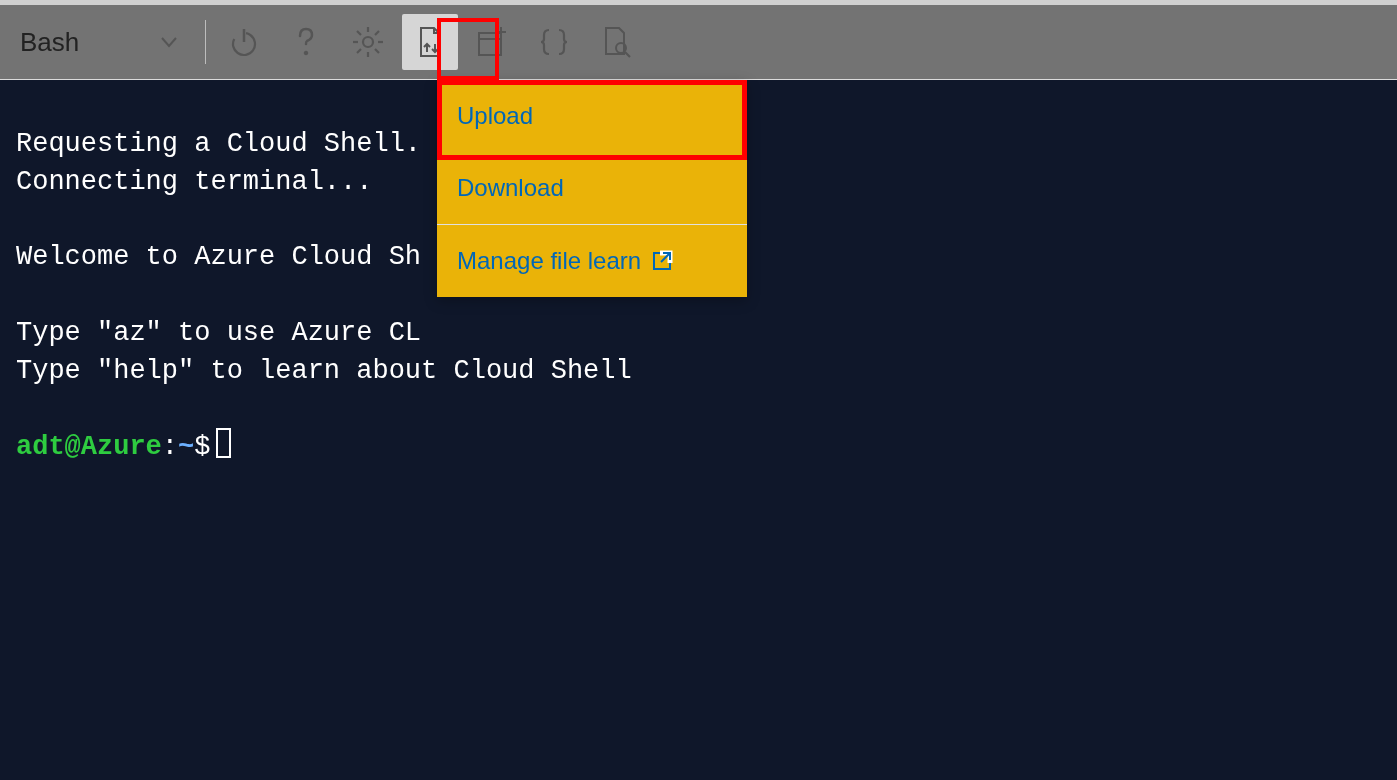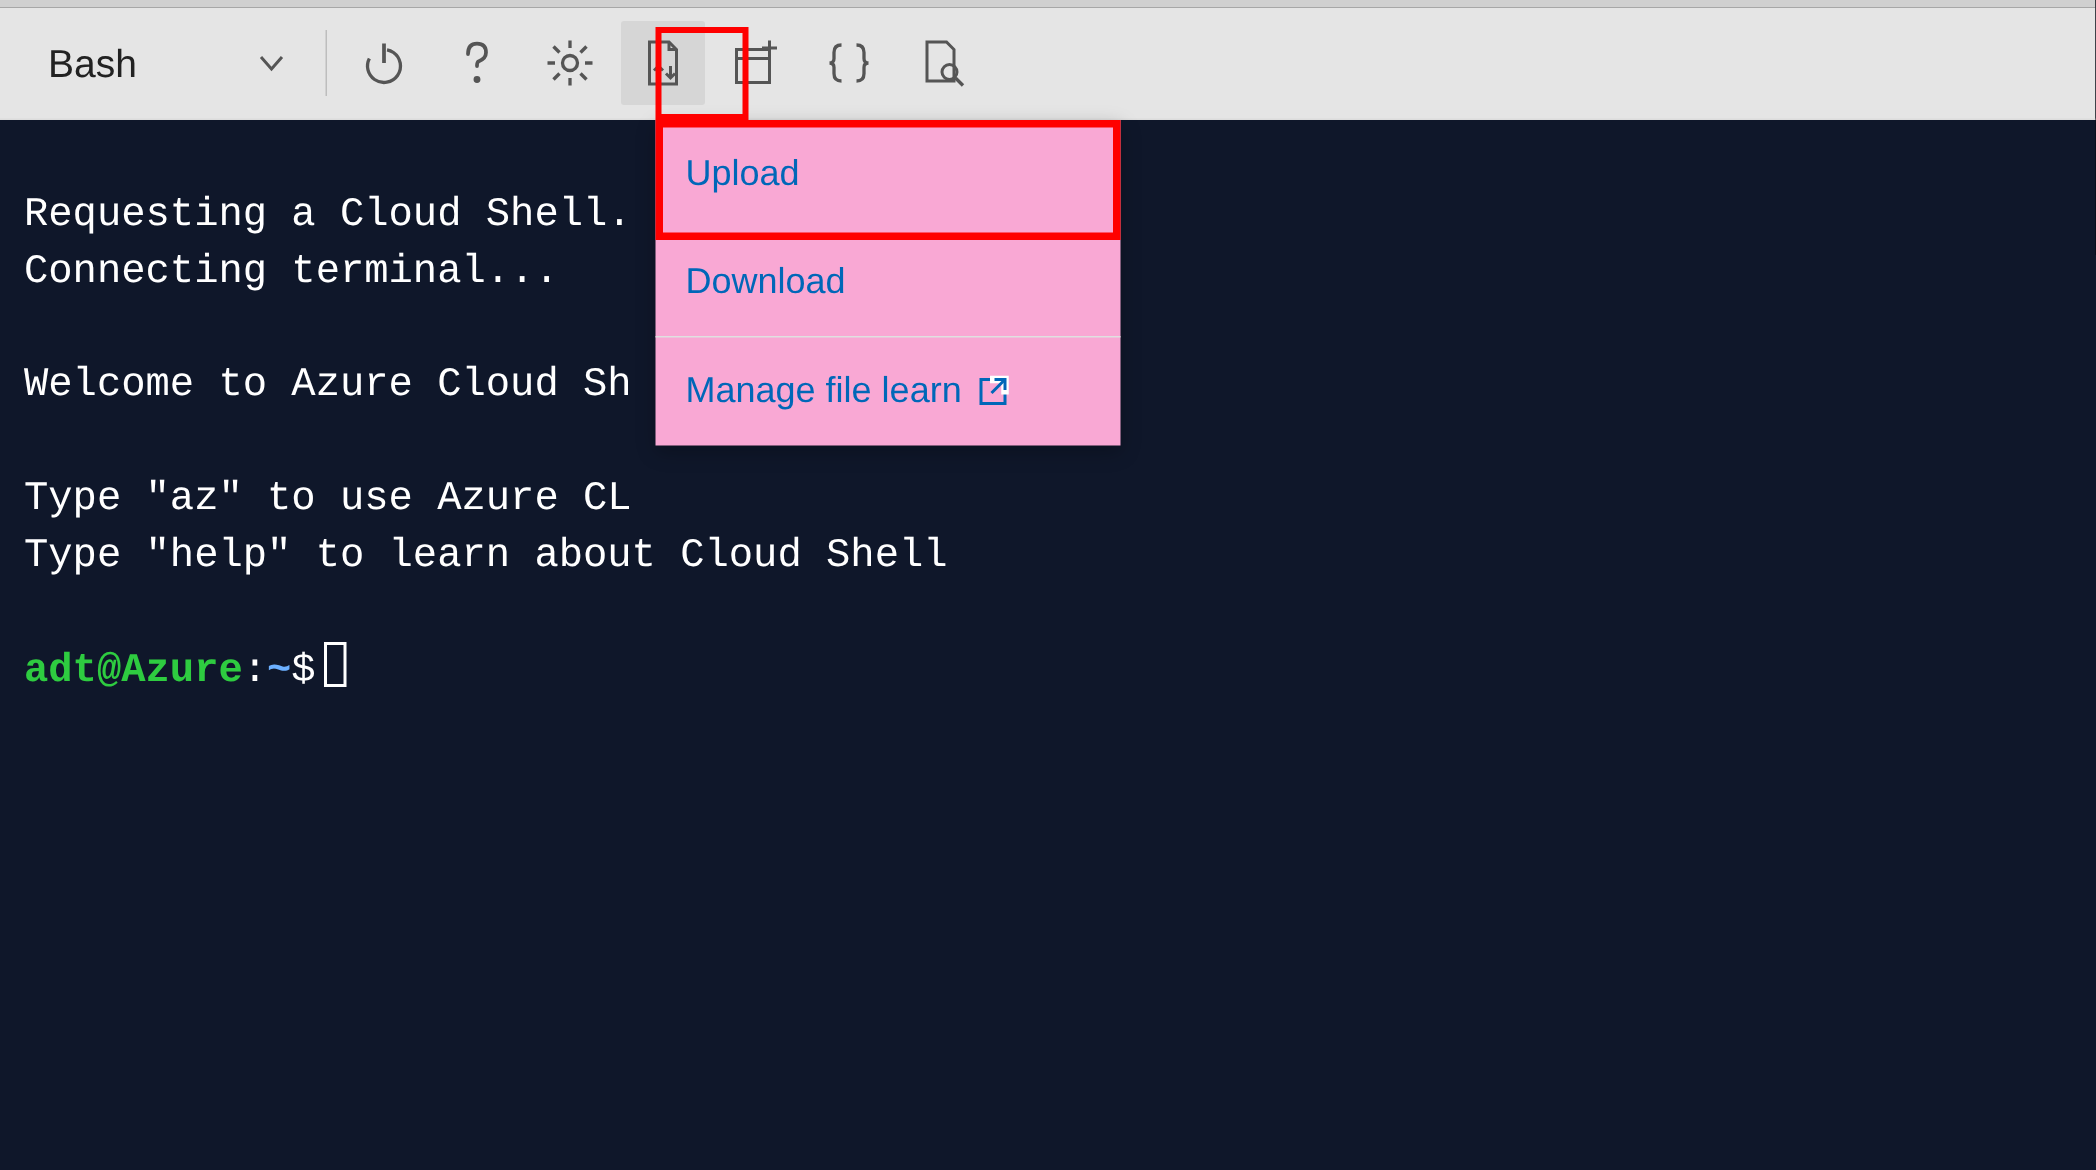--- a/index.html
+++ b/index.html
@@ -5,24 +5,24 @@
     * { margin: 0; padding: 0; box-sizing: border-box; }
     html, body { width: 1397px; height: 780px; overflow: hidden; font-family: "Segoe UI", Arial, sans-serif; }
     body { background: #000; }
 
     
     .window-top { height: 5px; background: #d0d0d0; width: 100%; }
 
     
     .toolbar {
       height: 75px;
-      background: #e5e5e5;
-      display: flex;
-      align-items: center;
-      padding-left: 26px;
+      background: #737373;
+      display: flex;
+      align-items: center;
+      padding-left: 14px;
       position: relative;
       border-bottom: 1px solid #dcdcdc;
     }
     .shell-select {
       display: flex;
       align-items: center;
       height: 44px;
       padding: 0 10px 0 6px;
       margin-right: 10px;
       cursor: pointer;
@@ -69,21 +69,21 @@
       height: 62px;
       z-index: 30;
     }
 
     
     .menu {
       position: absolute;
       top: 80px;
       left: 437px;
       width: 310px;
-      background: #f9a8d4;
+      background: #eab308;
       box-shadow: 0 4px 12px rgba(0,0,0,.25);
       z-index: 20;
     }
     .menu-item {
       padding: 22px 20px;
       font-size: 24px;
       color: #0067b8;
       cursor: pointer;
       display: flex;
       align-items: center;

